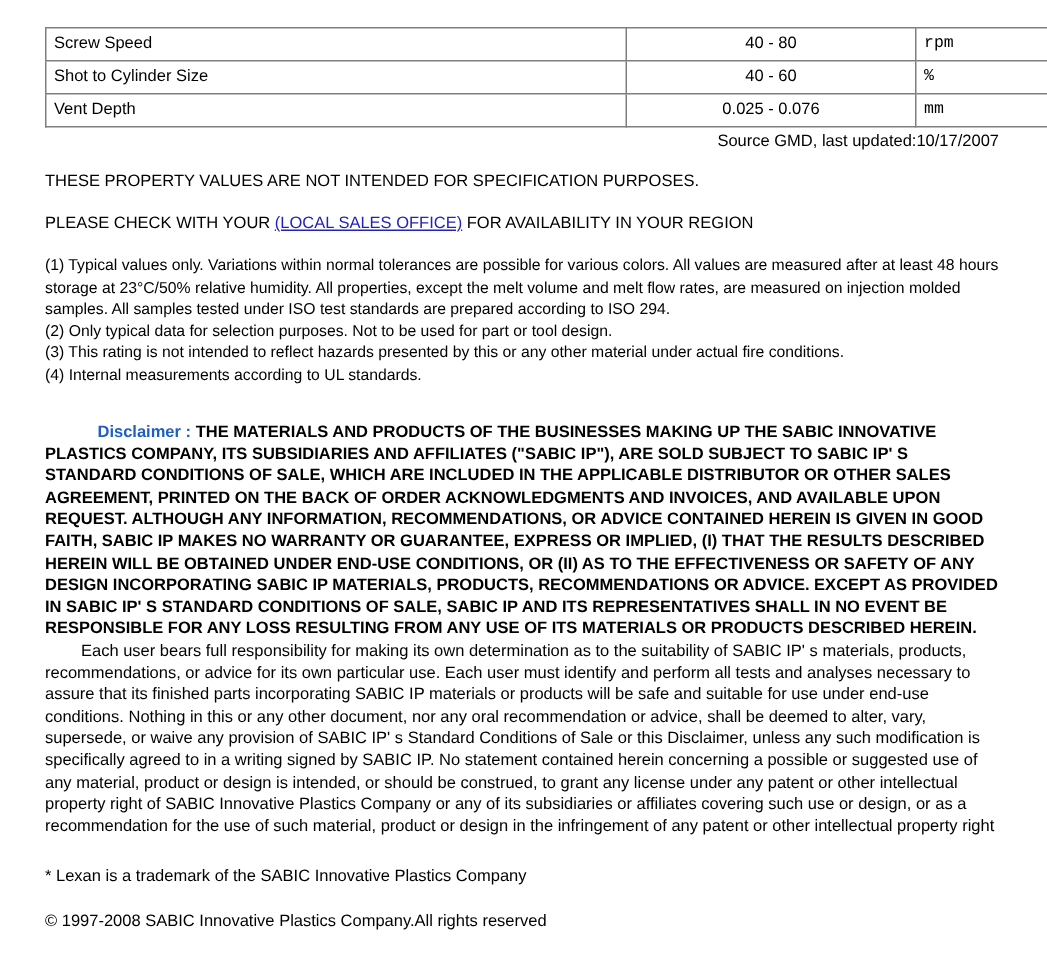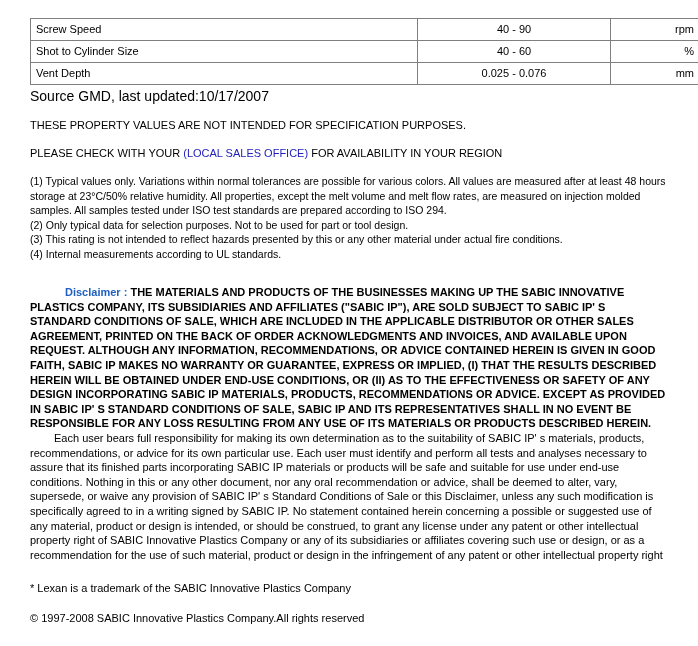--- a/index.html
+++ b/index.html
@@ -29,43 +29,44 @@
   }
   table.props td {
     border: 1px solid #7f7f7f;
     padding: 3px 5px;
     font-size: 11px;
     line-height: 13px;
     height: 15px;
   }
   td.c-name { width: 376px; text-align: left; }
   td.c-val  { width: 182px; text-align: center; }
-  td.c-unit { width: 78px; text-align: right; }
+  td.c-unit { width: 78px; text-align: left; font-family: Liberation Mono, monospace; }
 
   .source-line {
-    text-align: left;
+    text-align: right;
     width: 636px;
-    font-size: 14px;
+    font-size: 11px;
     margin-top: 3px;
   }
   .para {
     font-size: 11px;
     line-height: 14px;
     margin-top: 14px;
     max-width: 636px;
   }
   .notes {
     font-size: 10.5px;
     line-height: 14.5px;
     margin-top: 14px;
     max-width: 640px;
   }
   .notes div { margin: 0; }
   .link {
     color: #2222bb;
+    text-decoration: underline;
     cursor: pointer;
   }
   .disclaimer-block {
     margin-top: 24px;
     max-width: 645px;
     font-size: 11px;
     line-height: 14.6px;
     text-align: left;
   }
   .disc-label {
@@ -91,21 +92,21 @@
 </style>
 </head>
 <body>
 
 <div class="page">
 
   <table class="props">
     <tbody>
       <tr>
         <td class="c-name">Screw Speed</td>
-        <td class="c-val">40 - 90</td>
+        <td class="c-val">40 - 80</td>
         <td class="c-unit">rpm</td>
       </tr>
       <tr>
         <td class="c-name">Shot to Cylinder Size</td>
         <td class="c-val">40 - 60</td>
         <td class="c-unit">%</td>
       </tr>
       <tr>
         <td class="c-name">Vent Depth</td>
         <td class="c-val">0.025 - 0.076</td>

